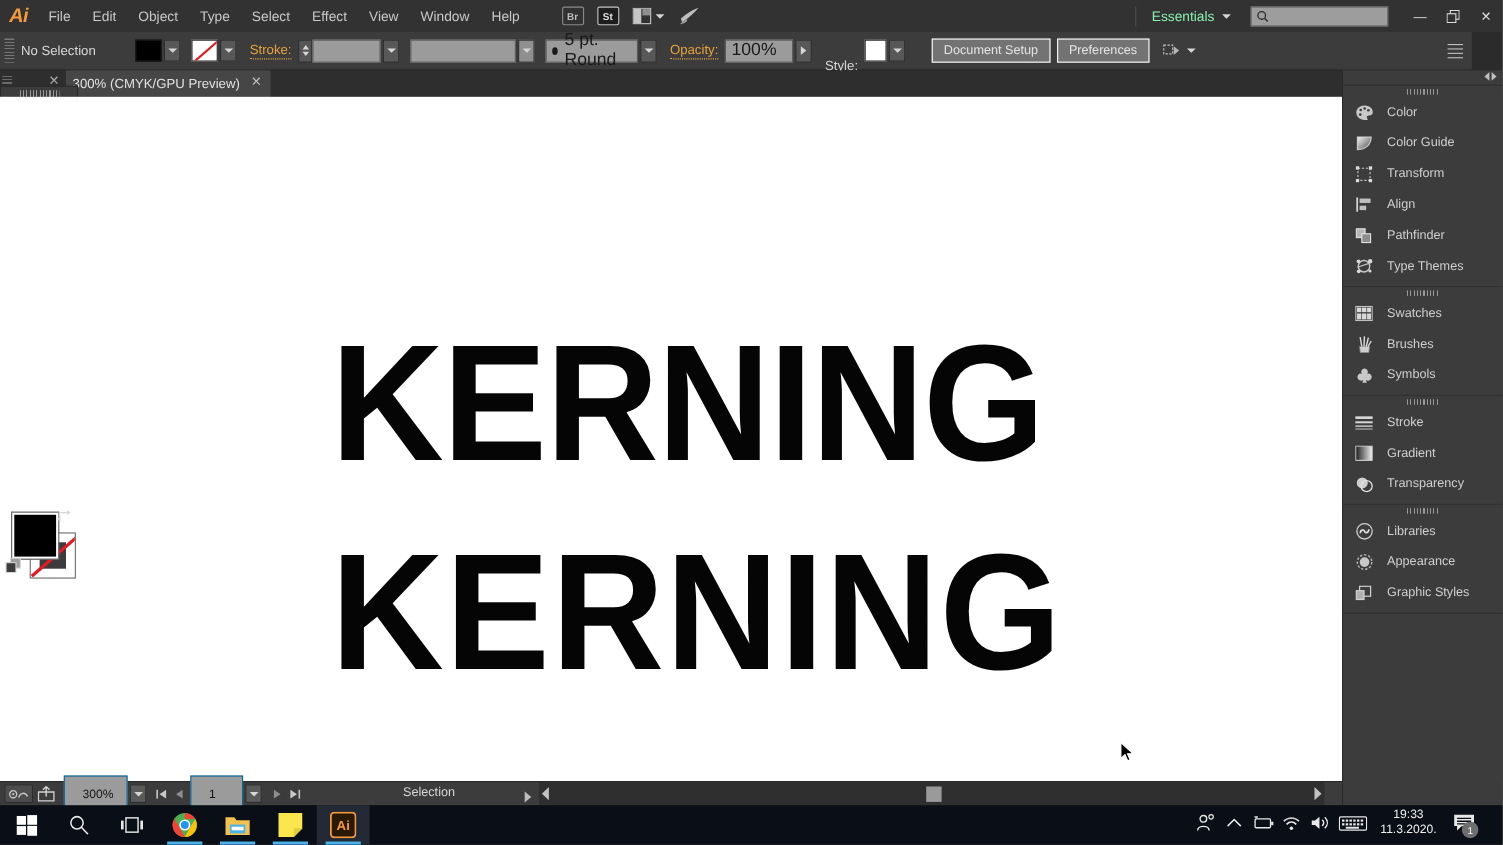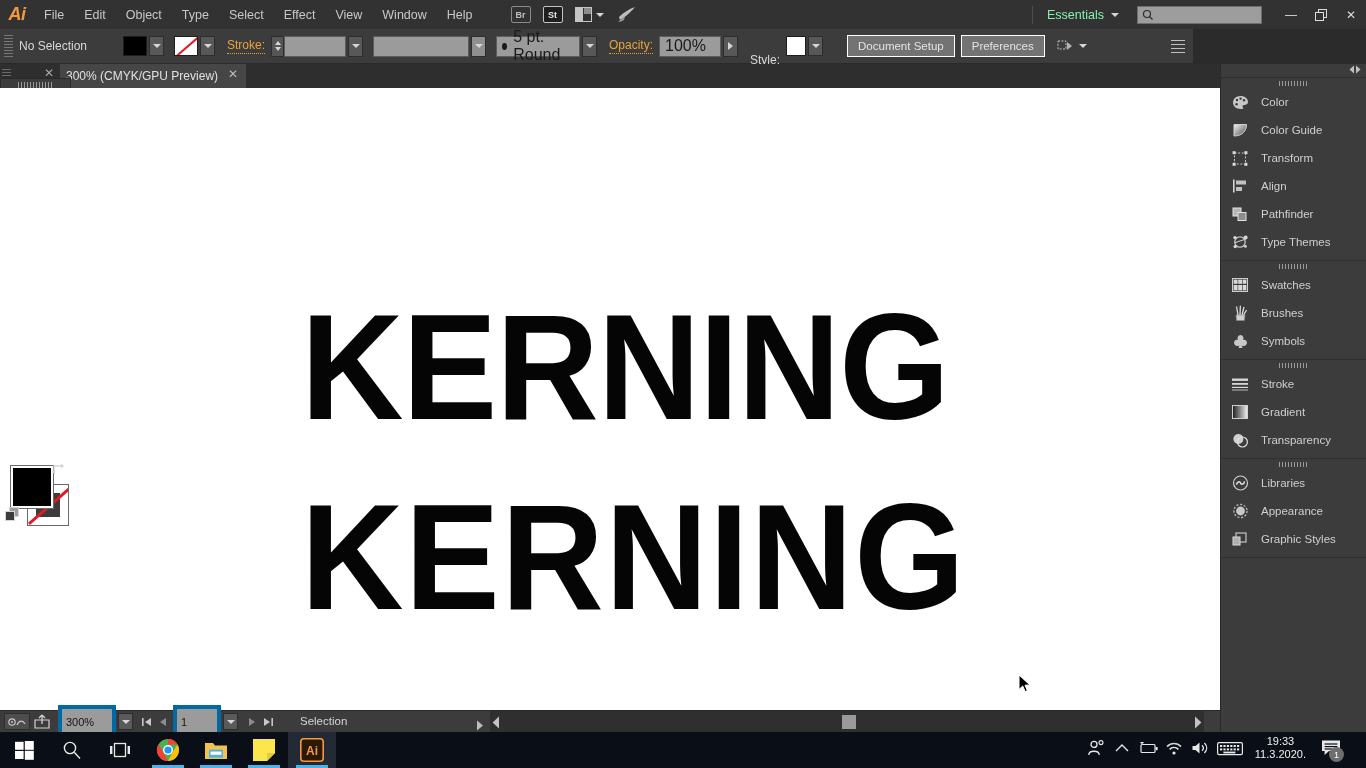--- a/index.html
+++ b/index.html
@@ -47,21 +47,21 @@
     width: 125px; height: 18px; background: #9d9d9d; border: 1px solid #6d6d6d;
     display: flex; align-items: center; padding-left: 4px; margin-left: 10px; margin-right: 14px;
   }
   .win-btn {
     width: 30px; height: 29px; display: flex; align-items: center; justify-content: center;
     color: #dcdcdc; font-size: 12px;
   }
 
   
   #controlbar {
-    position: absolute; left: 0; top: 29px; width: 1193px; height: 35px;
+    position: absolute; left: 0; top: 29px; width: 1338px; height: 35px;
     background: #3c3c3c; border-bottom: 1px solid #2a2a2a;
     display: flex; align-items: center;
   }
   #cb-gripper {
     width: 9px; height: 22px; margin: 0 6px 0 4px;
     background: repeating-linear-gradient(to bottom, #8a8a8a 0 1px, transparent 1px 3px);
     opacity: .75;
   }
   #no-selection-label { color: #d8d8d8; font-size: 12px; width: 104px; }
   .swatch-btn {
@@ -220,32 +220,32 @@
     position: absolute; left: 0; top: 710px; width: 1220px; height: 22px;
     background: #3c3c3c; border-top: 1px solid #2a2a2a;
     display: flex; align-items: center;
   }
   .sb-icon-btn {
     width: 26px; height: 17px; background: #4d4d4d; border: 1px solid #2d2d2d;
     display: flex; align-items: center; justify-content: center; margin-left: 4px;
   }
   .sb-icon-plain { width: 24px; display: flex; align-items: center; justify-content: center; }
   .sb-field {
-    height: 34px; background: #9b9b9b; border: 4px solid #0369a1;
-    display: flex; align-items: center; padding: 0 4px; color: #141414; font-size: 11px;
+    height: 34px; background: #9b9b9b; border: 1px solid #0369a1;
+    display: flex; align-items: center; padding: 0 16px; color: #141414; font-size: 11px;
   }
   .sb-arrow-btn {
     width: 15px; height: 17px; background: #5a5a5a; border: 1px solid #2d2d2d;
     display: flex; align-items: center; justify-content: center; margin-left: 2px;
   }
   .sb-nav {
     width: 16px; height: 18px; display: flex; align-items: center; justify-content: center;
   }
   #sb-status-text {
-    flex: 1; color: #d5d5d5; font-size: 11.5px;
+    flex: 1; text-align: center; color: #d5d5d5; font-size: 11.5px;
   }
   #sb-hscroll {
     position: absolute; left: 490px; top: 0; right: 16px; height: 22px;
     background: #2f2f2f; display: flex; align-items: center;
   }
   #sb-hthumb { position: absolute; left: 352px; top: 4px; width: 14px; height: 14px; background: #9a9a9a; }
 
   
   #dock {
     position: absolute; right: 0; top: 64px; width: 146px; height: 668px;

